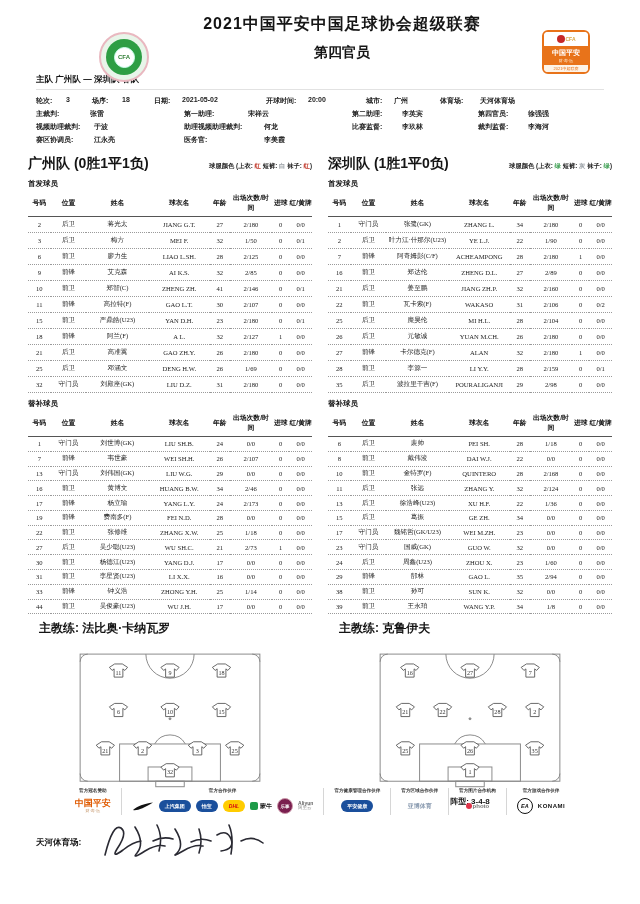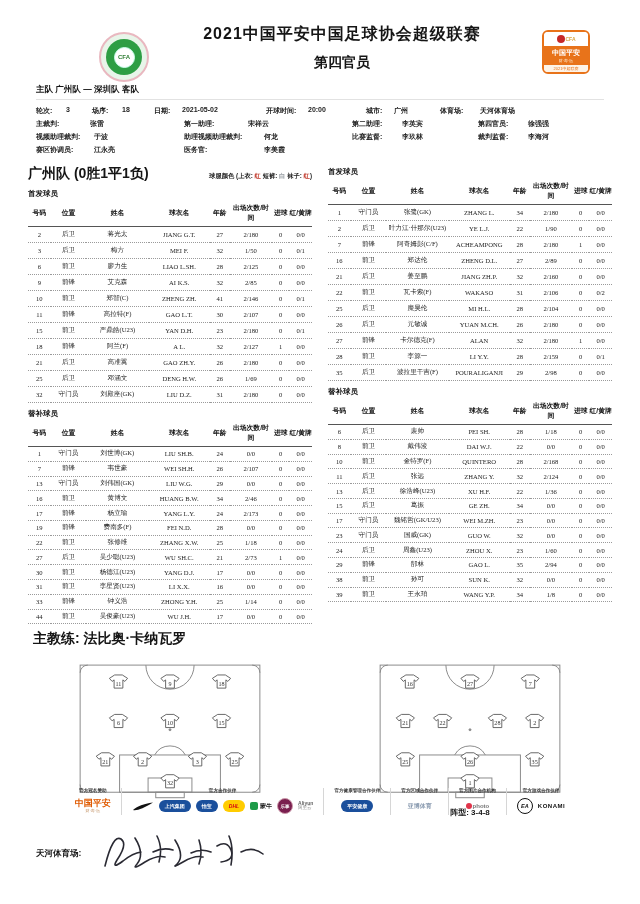--- a/index.html
+++ b/index.html
@@ -1,19 +1,19 @@
 <!DOCTYPE html>
 <html><head>
 <meta charset="utf-8">
 <style>
   html,body{margin:0;padding:0;}
   body{width:640px;height:904px;background:#fff;color:#151515;
        font-family:"Liberation Sans",sans-serif;position:relative;overflow:hidden;}
   
-  .header{position:relative;text-align:center;padding-top:24px;margin-left:44px;}
+  .header{position:relative;text-align:center;padding-top:14px;margin-left:44px;}
   .title{font-size:16px;font-weight:bold;letter-spacing:1px;}
   .subtitle{font-size:14px;font-weight:bold;margin-top:9px;}
   .badge-cfa{position:absolute;left:55px;top:32px;width:46px;height:46px;border-radius:50%;
      background:#e8f5e9;border:2px solid #e9b8c0;display:flex;align-items:center;justify-content:center;}
   .bc-green{width:36px;height:36px;border-radius:50%;background:#2e9e44;display:flex;align-items:center;justify-content:center;}
   .bc-ball{width:19px;height:19px;border-radius:50%;background:#fff;border:1px solid #cfe;display:flex;align-items:center;justify-content:center;}
   .bc-ball span{font-size:6px;font-weight:bold;color:#2e7d32;}
   .badge-pingan{position:absolute;right:50px;top:30px;width:44px;border:2px solid #e8731a;border-radius:6px;
      background:#fff;overflow:hidden;text-align:center;}
   .bp-top{height:14px;display:flex;align-items:center;justify-content:center;gap:1px;background:#fff;}
@@ -34,21 +34,21 @@
   .team-head{display:flex;justify-content:space-between;align-items:baseline;margin-top:4px;}
   .team-title{font-size:14px;font-weight:bold;}
   .kit-line{font-size:6.3px;font-weight:bold;color:#222;}
   .sec-label{font-size:7.5px;font-weight:bold;margin:6px 0 2px;}
   table.ptable{width:100%;border-collapse:collapse;table-layout:fixed;}
   .ptable th{font-size:6.8px;font-weight:bold;border-bottom:1px solid #555;padding:2px 0 3px;
      font-family:"Liberation Sans",sans-serif;}
   .ptable td{font-size:6.6px;text-align:center;border-bottom:1px dotted #9a9a9a;padding:3px 1px;
      font-family:"Liberation Serif",serif;color:#1c1c1c;word-break:break-all;}
   .ptable.subs td{padding:2.4px 1px;}
-  .coach-line{font-size:14px;font-weight:bold;margin:6px 5px 0;}
+  .coach-line{font-size:12px;font-weight:bold;margin:6px 11px 0;}
   
   .pitches{display:grid;grid-template-columns:1fr 1fr;column-gap:16px;margin:16px 28px 0;text-align:center;}
   .formation-line{font-size:8px;font-weight:bold;margin-top:2px;}
   
   .bottom{display:grid;grid-template-columns:1fr 1fr;margin:10px 28px 0;align-items:center;}
   .sig-cell{display:flex;align-items:center;gap:10px;}
   .sig-label{font-size:8.5px;font-weight:bold;white-space:nowrap;margin-left:8px;}
   .datetime{font-size:9px;font-weight:bold;text-align:center;letter-spacing:1px;}
   
   .sponsors{position:absolute;left:0;right:0;top:788px;display:flex;justify-content:center;
@@ -466,20 +466,24 @@
             <td>17</td>
             <td>0/0</td>
             <td>0</td>
             <td>0/0</td>
           </tr>
         </tbody>
       </table>
       <div class="coach-line"><span>主教练: </span><span>法比奥·卡纳瓦罗</span></div>
     </div>
     <div class="team-col">
+      <div class="team-head">
+        <span class="team-title">深圳队 (1胜1平0负)</span>
+        <span class="kit-line"><span>球服颜色 (上衣: </span><span style="color: rgb(58, 157, 79);">绿</span><span> 短裤: </span><span style="color: rgb(154, 160, 166);">灰</span><span> 袜子: </span><span style="color: rgb(58, 157, 79);">绿</span><span>)</span></span>
+      </div>
       <div class="sec-label">首发球员</div>
       <table class="ptable">
         <colgroup>
           <col style="width: 8%;">
           <col style="width: 12.5%;">
           <col style="width: 22%;">
           <col style="width: 21.5%;">
           <col style="width: 7%;">
           <col style="width: 15%;">
           <col style="width: 6%;">
@@ -750,20 +754,21 @@
             <td>前卫</td>
             <td>王永珀</td>
             <td>WANG Y.P.</td>
             <td>34</td>
             <td>1/8</td>
             <td>0</td>
             <td>0/0</td>
           </tr>
         </tbody>
       </table>
+      <div class="coach-line"><span>主教练: </span><span>克鲁伊夫</span></div>
     </div>
   </div>
 
 <div class="pitches">
     <div class="pitch-cell"><svg viewBox="0 0 166 125" width="182" height="137">
         <g fill="none" stroke="#8a8a8a" stroke-width="0.9">
           <rect x="1" y="1" width="164" height="116"></rect>
           <path d="M61 1 A22 22 0 0 0 105 1"></path>
           <rect x="37" y="83" width="92" height="34"></rect>
           <rect x="63" y="104" width="40" height="13"></rect>

